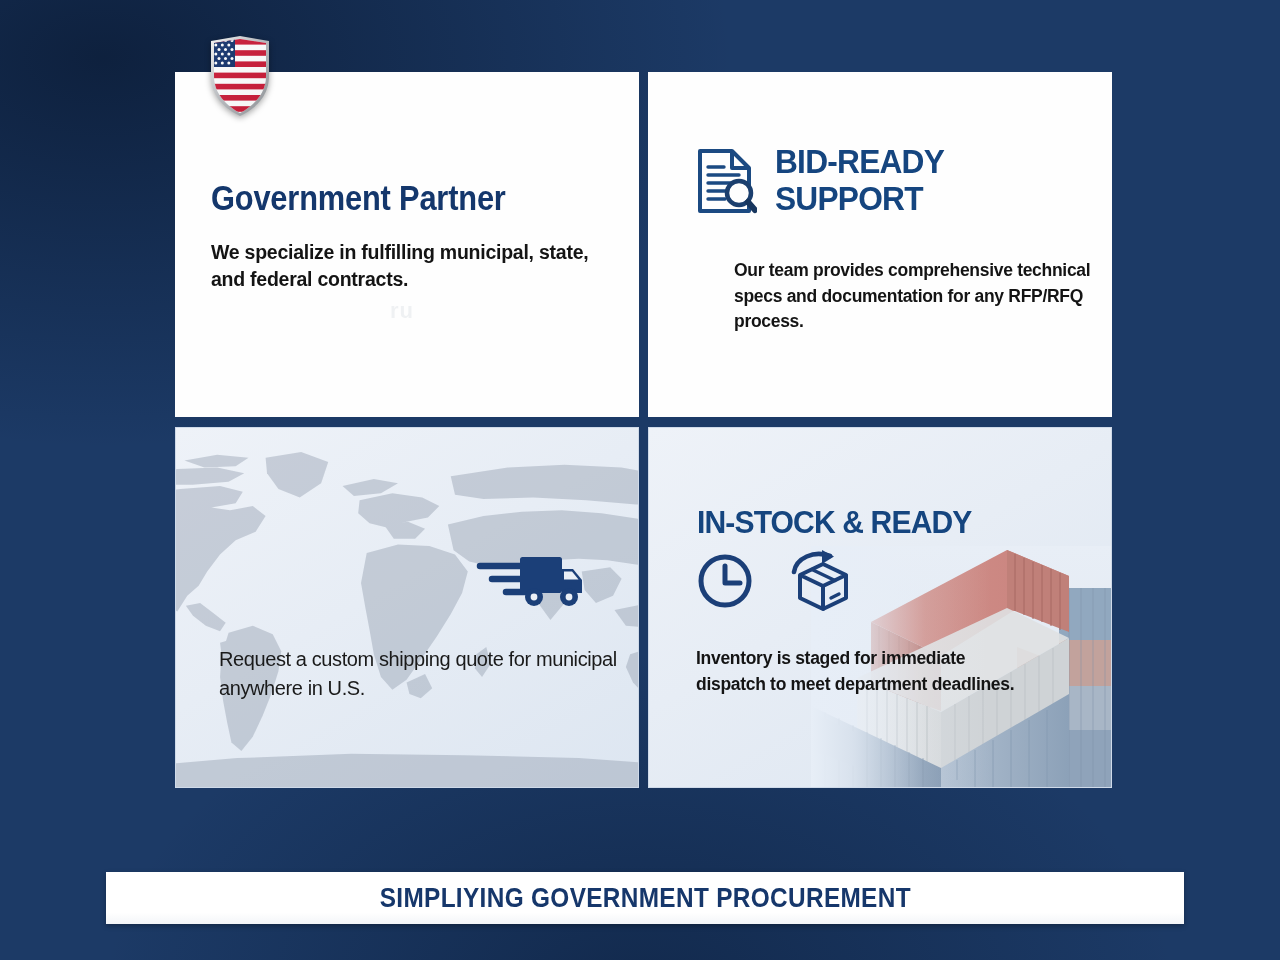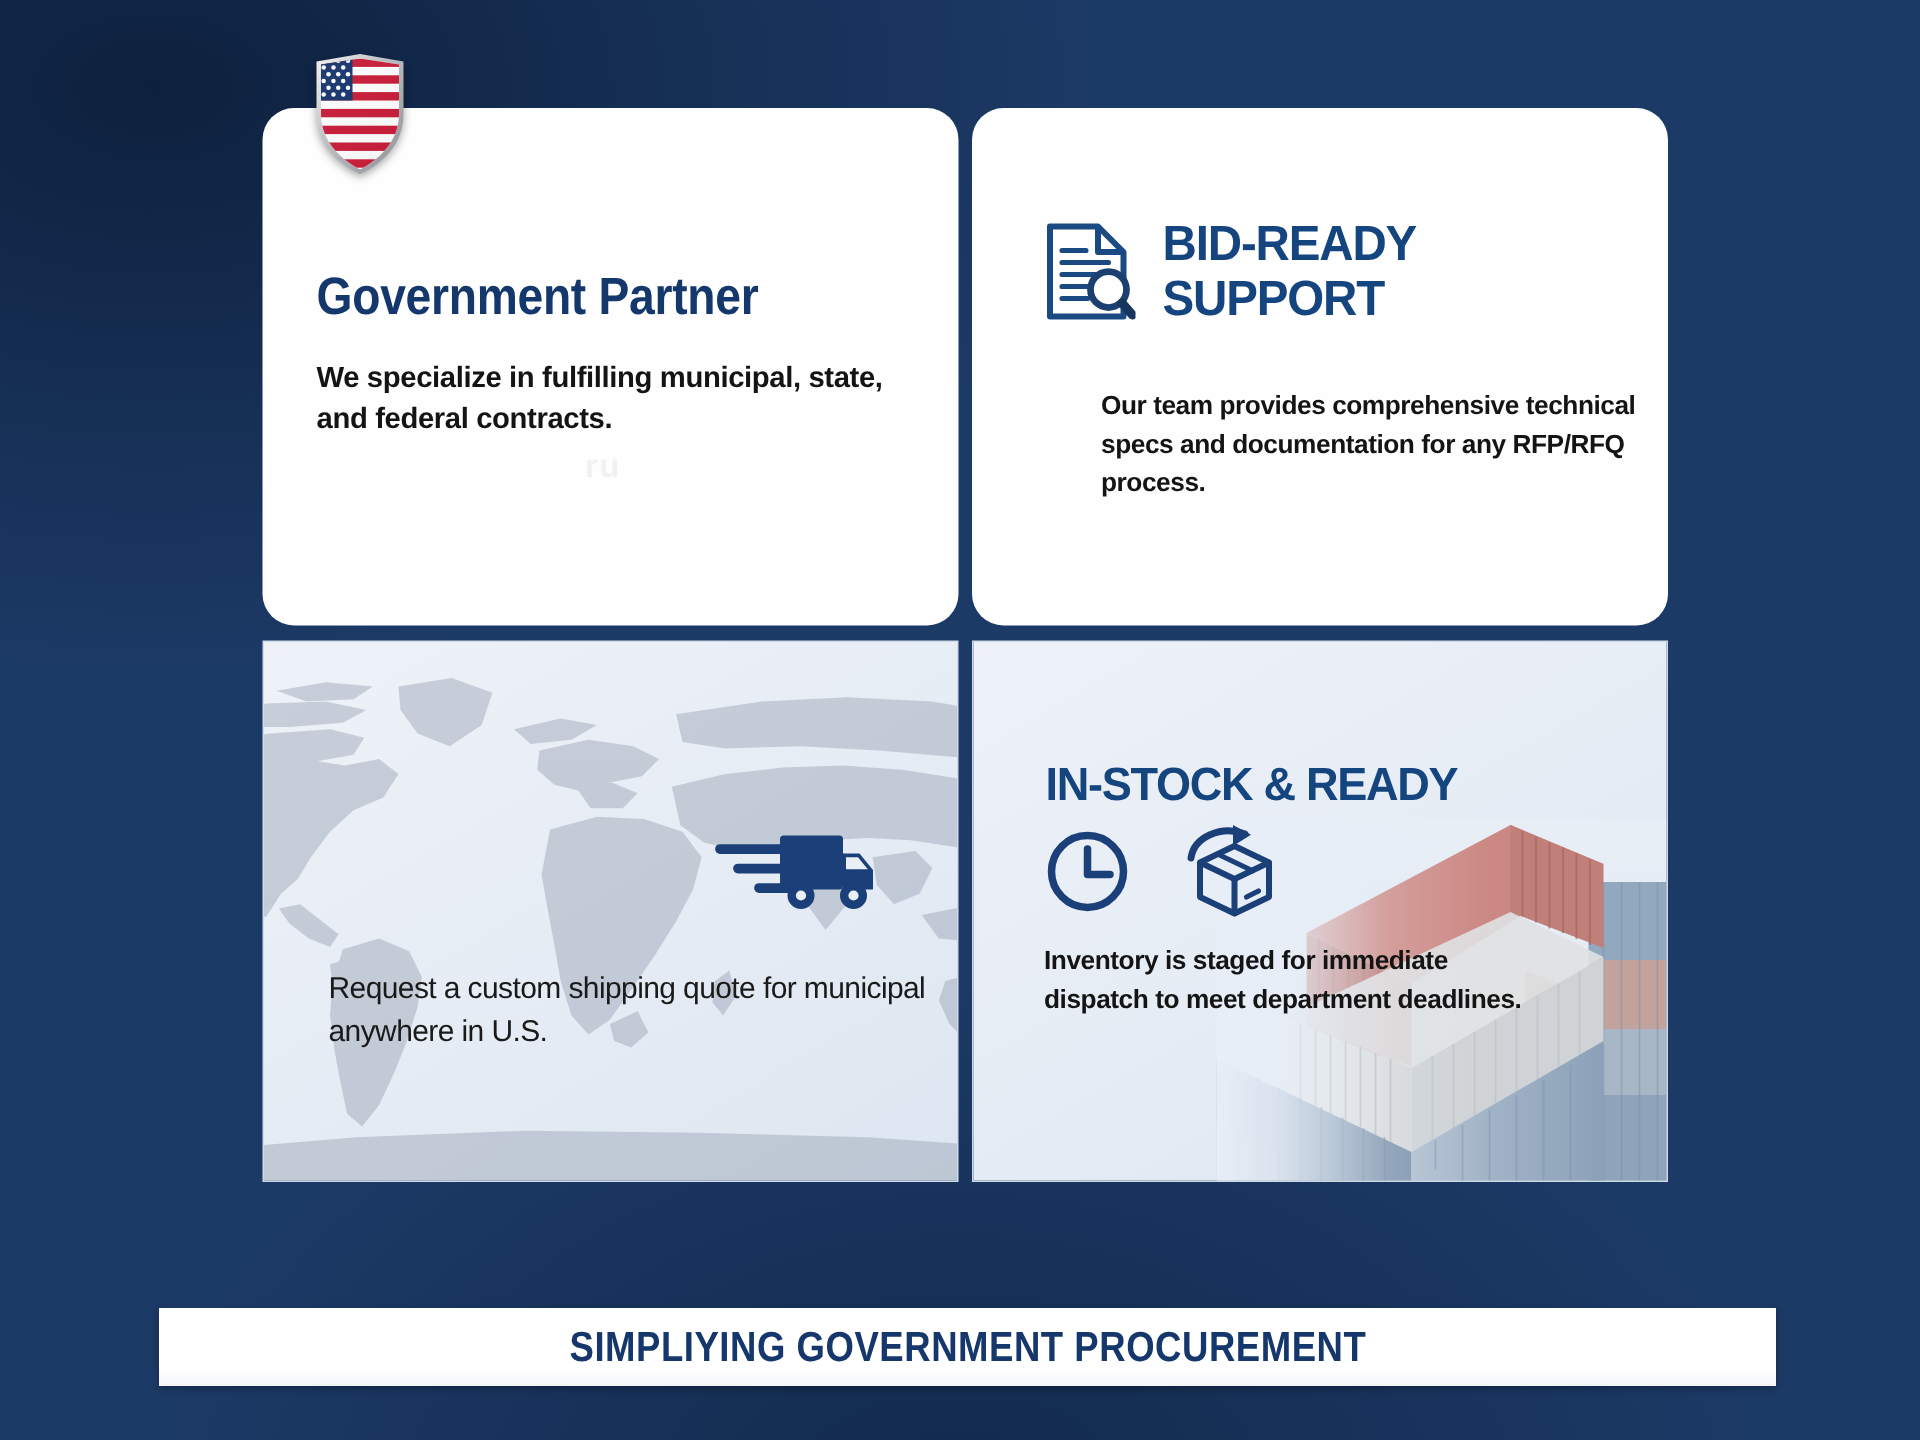--- a/index.html
+++ b/index.html
@@ -44,21 +44,21 @@
     grid-template-rows: 345px 361px;
     gap: 10px 9px;
   }
 
   .panel {
     position: relative;
     overflow: hidden;
     background: #ffffff;
   }
 
-  .panel-white { background: #fefefe; border-radius: 21px; }
+  .panel-white { background: #fefefe; }
 
   .panel-tint {
     background:
       linear-gradient(150deg, #eef2f8 0%, #e7edf5 45%, #dde6f1 100%);
     border: 1px solid #cfdae9;
   }
 
   
   #shield-badge {
     position: absolute;
@@ -229,21 +229,21 @@
     top: 122px;
     display: flex;
     gap: 28px;
     align-items: center;
     z-index: 5;
   }
 
   #stock-body {
     position: absolute;
     left: 47px;
-    top: 200px;
+    top: 218px;
     width: 330px;
     font-size: 17.5px;
     font-weight: 700;
     line-height: 1.48;
     color: #141414;
     letter-spacing: -0.3px;
     z-index: 5;
   }
 
   

